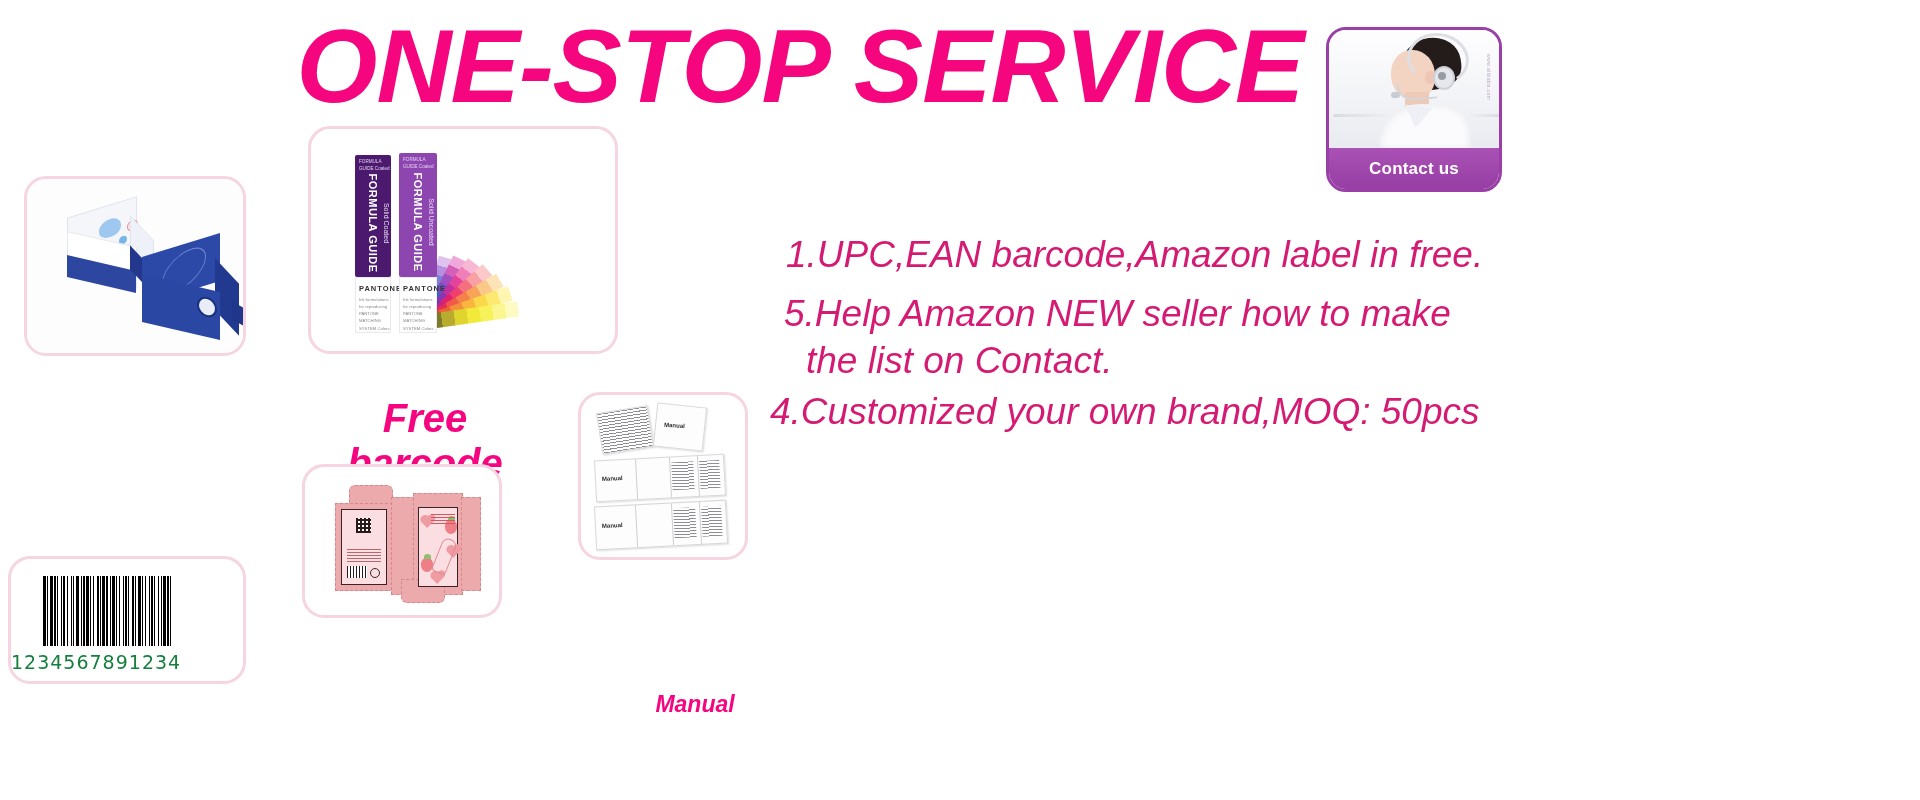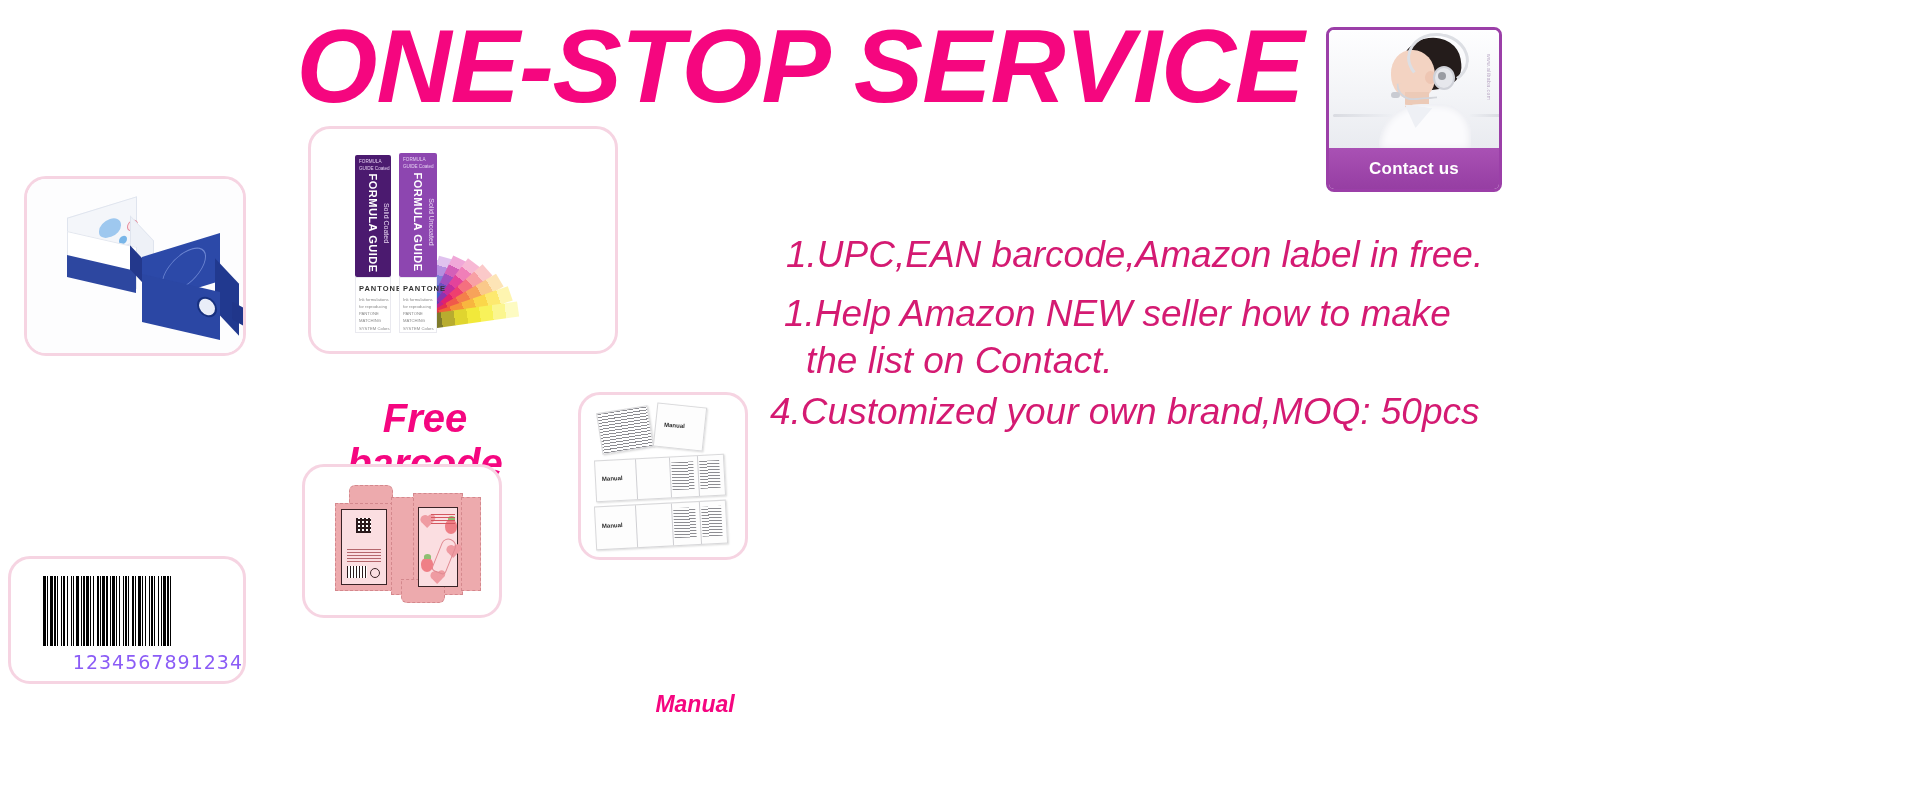--- a/index.html
+++ b/index.html
@@ -53,22 +53,22 @@
   .base-seal{left:170px;top:118px;width:16px;height:16px;border-radius:50%;
     background:#e9edf8;border:2px solid #17307f;transform:skewY(13deg);}
   .base-tab{left:205px;top:126px;width:13px;height:18px;background:#20368a;
     transform:skewY(30deg);border-radius:2px;}
 
   
   #barcode-card{left:8px;top:556px;width:238px;height:128px;}
   #barcode-bars{position:absolute;left:32px;top:17px;width:172px;height:70px;
     display:flex;align-items:stretch;gap:0;}
   #barcode-bars i{display:block;background:#000;height:100%;}
-  #barcode-digits{position:absolute;left:0;right:0;top:92px;text-align:right;
-    font-size:19px;color:#8b5cf6;letter-spacing:1px;
+  #barcode-digits{position:absolute;left:0;right:0;top:92px;text-align:left;
+    font-size:19px;color:#15803d;letter-spacing:1px;
     font-family:"DejaVu Sans",sans-serif;}
 
   
   #pantone-card{left:308px;top:126px;width:310px;height:228px;}
   .pan-guide{position:absolute;border-radius:2px;}
   .pg1{left:44px;top:26px;width:36px;height:122px;background:#4b1a6f;}
   .pg1 .foot{position:absolute;left:0;top:122px;width:36px;height:56px;background:#fff;
     border:1px solid #e9e9ef;box-sizing:border-box;}
   .pg2{left:88px;top:24px;width:38px;height:124px;background:#8d46b0;}
   .pg2 .foot{position:absolute;left:0;top:124px;width:38px;height:56px;background:#fff;
@@ -122,21 +122,21 @@
       box-shadow:1px 1px 2px rgba(0,0,0,.14);}
   .mn-lines{background:repeating-linear-gradient(0deg,#8d8d92 0 1px,transparent 1px 3px);}
   .mn-word{position:absolute;font-size:6px;font-weight:bold;color:#2b2b2b;
       white-space:nowrap;}
   .mn-fold{position:absolute;border-left:1px solid #cfcfd3;top:0;bottom:0;}
   #manual-caption{left:560px;top:690px;width:270px;text-align:center;
     font-size:23px;font-weight:bold;font-style:italic;color:#f50680;line-height:1.22;}
 
   
   #contact-card{left:1326px;top:27px;width:176px;height:165px;
-    border:3px solid #9b3fa8;border-radius:8px;background:#fff;
+    border:3px solid #9b3fa8;border-radius:20px;background:#fff;
     box-sizing:border-box;overflow:hidden;}
   #contact-photo{position:absolute;left:0;top:0;right:0;height:118px;
     background:linear-gradient(180deg,#fefeff 0%,#f3f4f7 55%,#e9ebf0 100%);}
   .cs-hair{position:absolute;left:72px;top:8px;width:60px;height:52px;
     background:#241c1b;border-radius:52% 48% 42% 46%;transform:rotate(-8deg);}
   .cs-face{position:absolute;left:62px;top:20px;width:44px;height:50px;
     background:#f3d3c2;border-radius:46% 50% 44% 50%;}
   .cs-ear{position:absolute;left:96px;top:41px;width:11px;height:13px;
     background:#eec6b3;border-radius:50%;}
   .cs-neck{position:absolute;left:76px;top:62px;width:24px;height:22px;background:#eccab7;}
@@ -419,16 +419,16 @@
     <div class="cs-mic"></div>
     <div class="cs-watermark">www.alibaba.com</div>
   </div>
   <div id="contact-bar">
     <span id="contact-label">Contact us</span>
   </div>
 </div>
 
 <div class="abs" id="features">
   <div class="feat f1">1.UPC,EAN barcode,Amazon label in free.</div>
-  <div class="feat f3">1.Help Amazon NEW seller how to make</div>
+  <div class="feat f3">5.Help Amazon NEW seller how to make</div>
   <div class="feat f3b">the list on Contact.</div>
   <div class="feat f4">4.Customized your own brand,MOQ: 50pcs</div>
 </div>
 
 </body></html>

